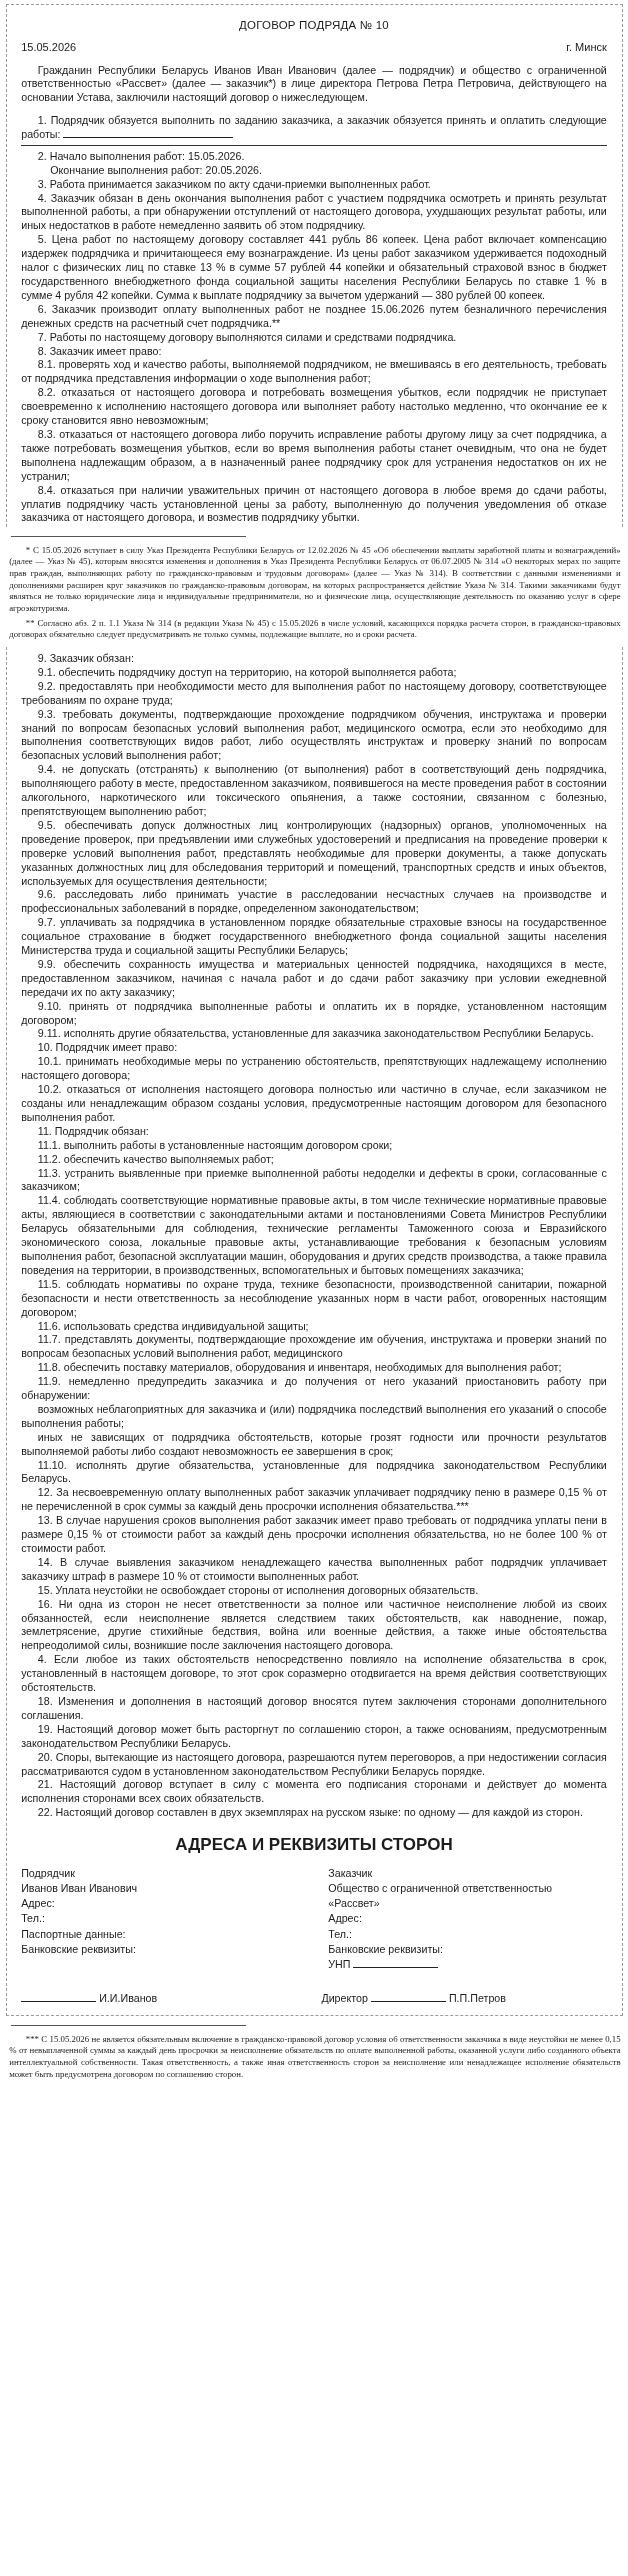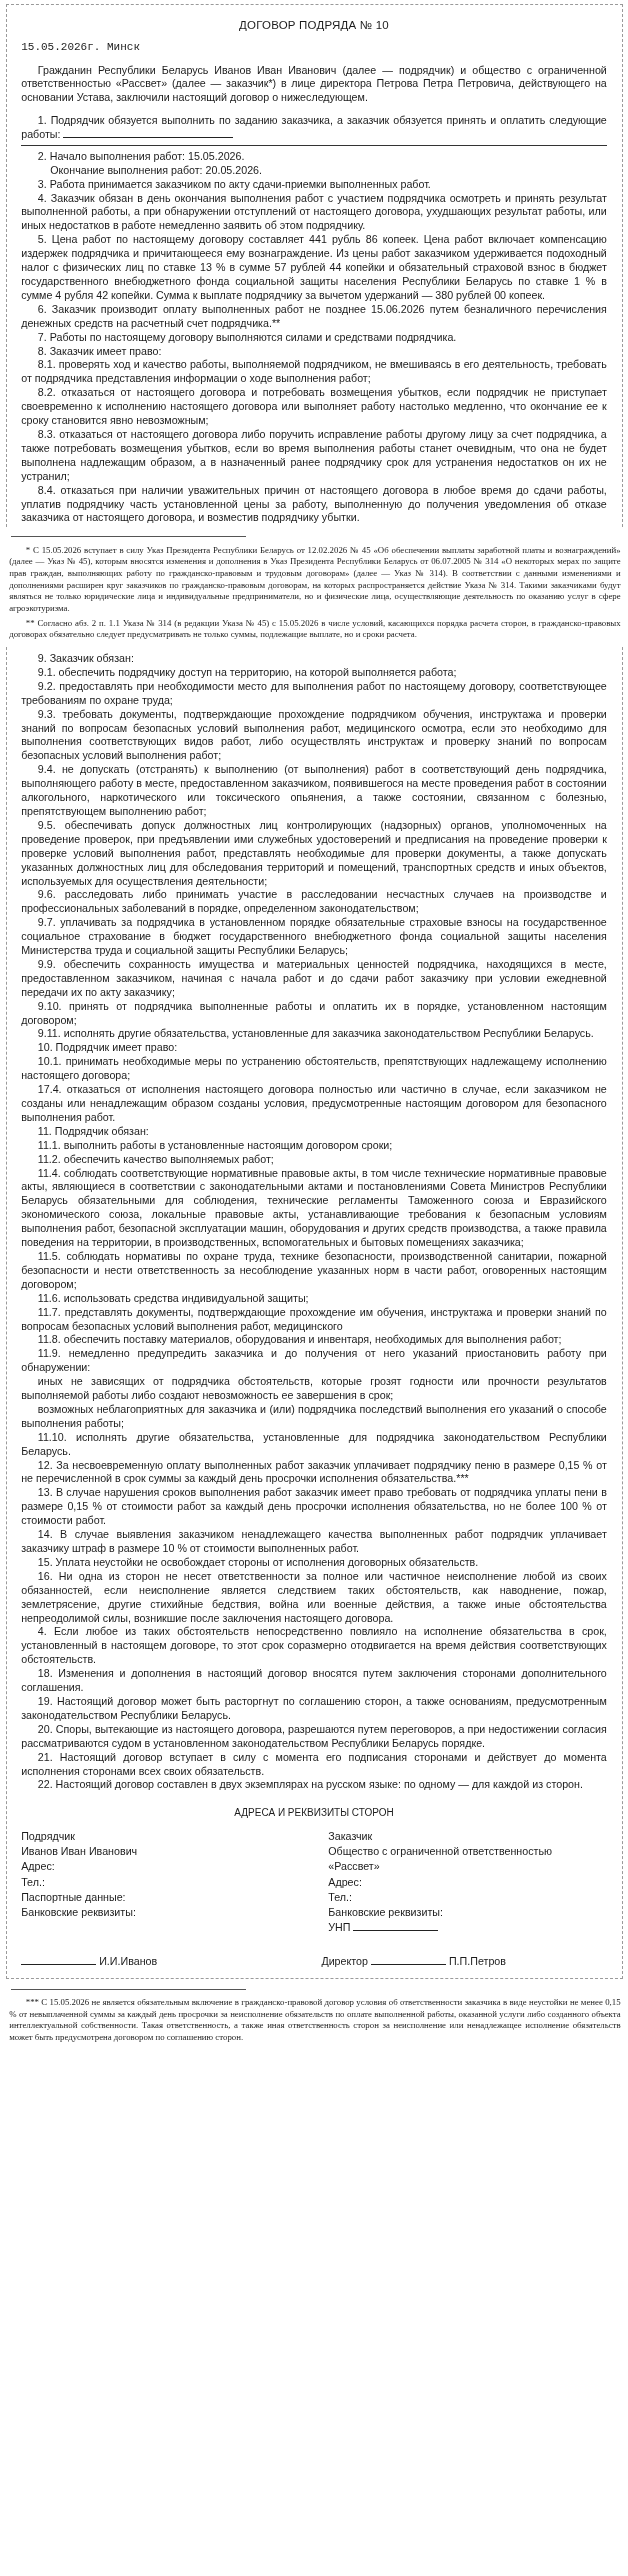--- a/index.html
+++ b/index.html
@@ -36,23 +36,23 @@
   }
   .doc-title {
     text-align: center;
     font-size: 11.5px;
     letter-spacing: 0.2px;
     margin: 5.5px 0 9.2px 0;
     font-weight: 400;
   }
   .meta-row {
     display: flex;
+    justify-content: space-between;
     font-size: 11px;
     margin-bottom: 11px;
-    font-family: Liberation Mono, monospace;
   }
   p.t {
     font-size: 10.7px;
     line-height: 1.30;
     margin: 0 0 0 0;
     text-align: justify;
     text-indent: 16.6px;
     hyphens: none;
   }
   p.t.noind { text-indent: 0; }
@@ -83,22 +83,23 @@
     line-height: 1.33;
     margin: 0;
     text-align: justify;
     text-indent: 16.6px;
     font-family: "Liberation Serif", serif;
   }
   p.fn.second { margin-top: 2.8px; }
   
   .req-title {
     text-align: center;
-    font-size: 10px;
+    font-size: 17px;
     margin: 14.7px 0 11px 0;
+    font-weight: bold;
   }
   .req {
     display: flex;
     font-size: 10.7px;
     line-height: 1.42;
     gap: 14px;
   }
   .req-col { width: 50%; box-sizing: border-box; }
   .req-col.right { padding-left: 7.4px; }
   .req-line { white-space: nowrap; }
@@ -172,32 +173,33 @@
     <p class="t">9.3. требовать документы, подтверждающие прохождение подрядчиком обучения, инструктажа и проверки знаний по вопросам безопасных условий выполнения работ, медицинского осмотра, если это необходимо для выполнения соответствующих видов работ, либо осуществлять инструктаж и проверку знаний по вопросам безопасных условий выполнения работ;</p>
     <p class="t">9.4. не допускать (отстранять) к выполнению (от выполнения) работ в соответствующий день подрядчика, выполняющего работу в месте, предоставленном заказчиком, появившегося на месте проведения работ в состоянии алкогольного, наркотического или токсического опьянения, а также состоянии, связанном с болезнью, препятствующем выполнению работ;</p>
     <p class="t">9.5. обеспечивать допуск должностных лиц контролирующих (надзорных) органов, уполномоченных на проведение проверок, при предъявлении ими служебных удостоверений и предписания на проведение проверки к проверке условий выполнения работ, представлять необходимые для проверки документы, а также допускать указанных должностных лиц для обследования территорий и помещений, транспортных средств и иных объектов, используемых для осуществления деятельности;</p>
     <p class="t">9.6. расследовать либо принимать участие в расследовании несчастных случаев на производстве и профессиональных заболеваний в порядке, определенном законодательством;</p>
     <p class="t">9.7. уплачивать за подрядчика в установленном порядке обязательные страховые взносы на государственное социальное страхование в бюджет государственного внебюджетного фонда социальной защиты населения Министерства труда и социальной защиты Республики Беларусь;</p>
     <p class="t">9.9. обеспечить сохранность имущества и материальных ценностей подрядчика, находящихся в месте, предоставленном заказчиком, начиная с начала работ и до сдачи работ заказчику при условии ежедневной передачи их по акту заказчику;</p>
     <p class="t">9.10. принять от подрядчика выполненные работы и оплатить их в порядке, установленном настоящим договором;</p>
     <p class="t">9.11. исполнять другие обязательства, установленные для заказчика законодательством Республики Беларусь.</p>
     <p class="t">10. Подрядчик имеет право:</p>
     <p class="t">10.1. принимать необходимые меры по устранению обстоятельств, препятствующих надлежащему исполнению настоящего договора;</p>
-    <p class="t">17.4. отказаться от исполнения настоящего договора полностью или частично в случае, если заказчиком не созданы или ненадлежащим образом созданы условия, предусмотренные настоящим договором для безопасного выполнения работ.</p>
+    <p class="t">10.2. отказаться от исполнения настоящего договора полностью или частично в случае, если заказчиком не созданы или ненадлежащим образом созданы условия, предусмотренные настоящим договором для безопасного выполнения работ.</p>
     <p class="t">11. Подрядчик обязан:</p>
     <p class="t">11.1. выполнить работы в установленные настоящим договором сроки;</p>
     <p class="t">11.2. обеспечить качество выполняемых работ;</p>
+    <p class="t">11.3. устранить выявленные при приемке выполненной работы недоделки и дефекты в сроки, согласованные с заказчиком;</p>
     <p class="t">11.4. соблюдать соответствующие нормативные правовые акты, в том числе технические нормативные правовые акты, являющиеся в соответствии с законодательными актами и постановлениями Совета Министров Республики Беларусь обязательными для соблюдения, технические регламенты Таможенного союза и Евразийского экономического союза, локальные правовые акты, устанавливающие требования к безопасным условиям выполнения работ, безопасной эксплуатации машин, оборудования и других средств производства, а также правила поведения на территории, в производственных, вспомогательных и бытовых помещениях заказчика;</p>
     <p class="t">11.5. соблюдать нормативы по охране труда, технике безопасности, производственной санитарии, пожарной безопасности и нести ответственность за несоблюдение указанных норм в части работ, оговоренных настоящим договором;</p>
     <p class="t">11.6. использовать средства индивидуальной защиты;</p>
     <p class="t">11.7. представлять документы, подтверждающие прохождение им обучения, инструктажа и проверки знаний по вопросам безопасных условий выполнения работ, медицинского</p>
     <p class="t">11.8. обеспечить поставку материалов, оборудования и инвентаря, необходимых для выполнения работ;</p>
     <p class="t">11.9. немедленно предупредить заказчика и до получения от него указаний приостановить работу при обнаружении:</p>
+    <p class="t">возможных неблагоприятных для заказчика и (или) подрядчика последствий выполнения его указаний о способе выполнения работы;</p>
     <p class="t">иных не зависящих от подрядчика обстоятельств, которые грозят годности или прочности результатов выполняемой работы либо создают невозможность ее завершения в срок;</p>
-    <p class="t">возможных неблагоприятных для заказчика и (или) подрядчика последствий выполнения его указаний о способе выполнения работы;</p>
     <p class="t">11.10. исполнять другие обязательства, установленные для подрядчика законодательством Республики Беларусь.</p>
     <p class="t">12. За несвоевременную оплату выполненных работ заказчик уплачивает подрядчику пеню в размере 0,15 % от не перечисленной в срок суммы за каждый день просрочки исполнения обязательства.***</p>
     <p class="t">13. В случае нарушения сроков выполнения работ заказчик имеет право требовать от подрядчика уплаты пени в размере 0,15 % от стоимости работ за каждый день просрочки исполнения обязательства, но не более 100 % от стоимости работ.</p>
     <p class="t">14. В случае выявления заказчиком ненадлежащего качества выполненных работ подрядчик уплачивает заказчику штраф в размере 10 % от стоимости выполненных работ.</p>
     <p class="t">15. Уплата неустойки не освобождает стороны от исполнения договорных обязательств.</p>
     <p class="t">16. Ни одна из сторон не несет ответственности за полное или частичное неисполнение любой из своих обязанностей, если неисполнение является следствием таких обстоятельств, как наводнение, пожар, землетрясение, другие стихийные бедствия, война или военные действия, а также иные обстоятельства непреодолимой силы, возникшие после заключения настоящего договора.</p>
     <p class="t">4. Если любое из таких обстоятельств непосредственно повлияло на исполнение обязательства в срок, установленный в настоящем договоре, то этот срок соразмерно отодвигается на время действия соответствующих обстоятельств.</p>
     <p class="t">18. Изменения и дополнения в настоящий договор вносятся путем заключения сторонами дополнительного соглашения.</p>
     <p class="t">19. Настоящий договор может быть расторгнут по соглашению сторон, а также основаниям, предусмотренным законодательством Республики Беларусь.</p>
     <p class="t">20. Споры, вытекающие из настоящего договора, разрешаются путем переговоров, а при недостижении согласия рассматриваются судом в установленном законодательством Республики Беларусь порядке.</p>

